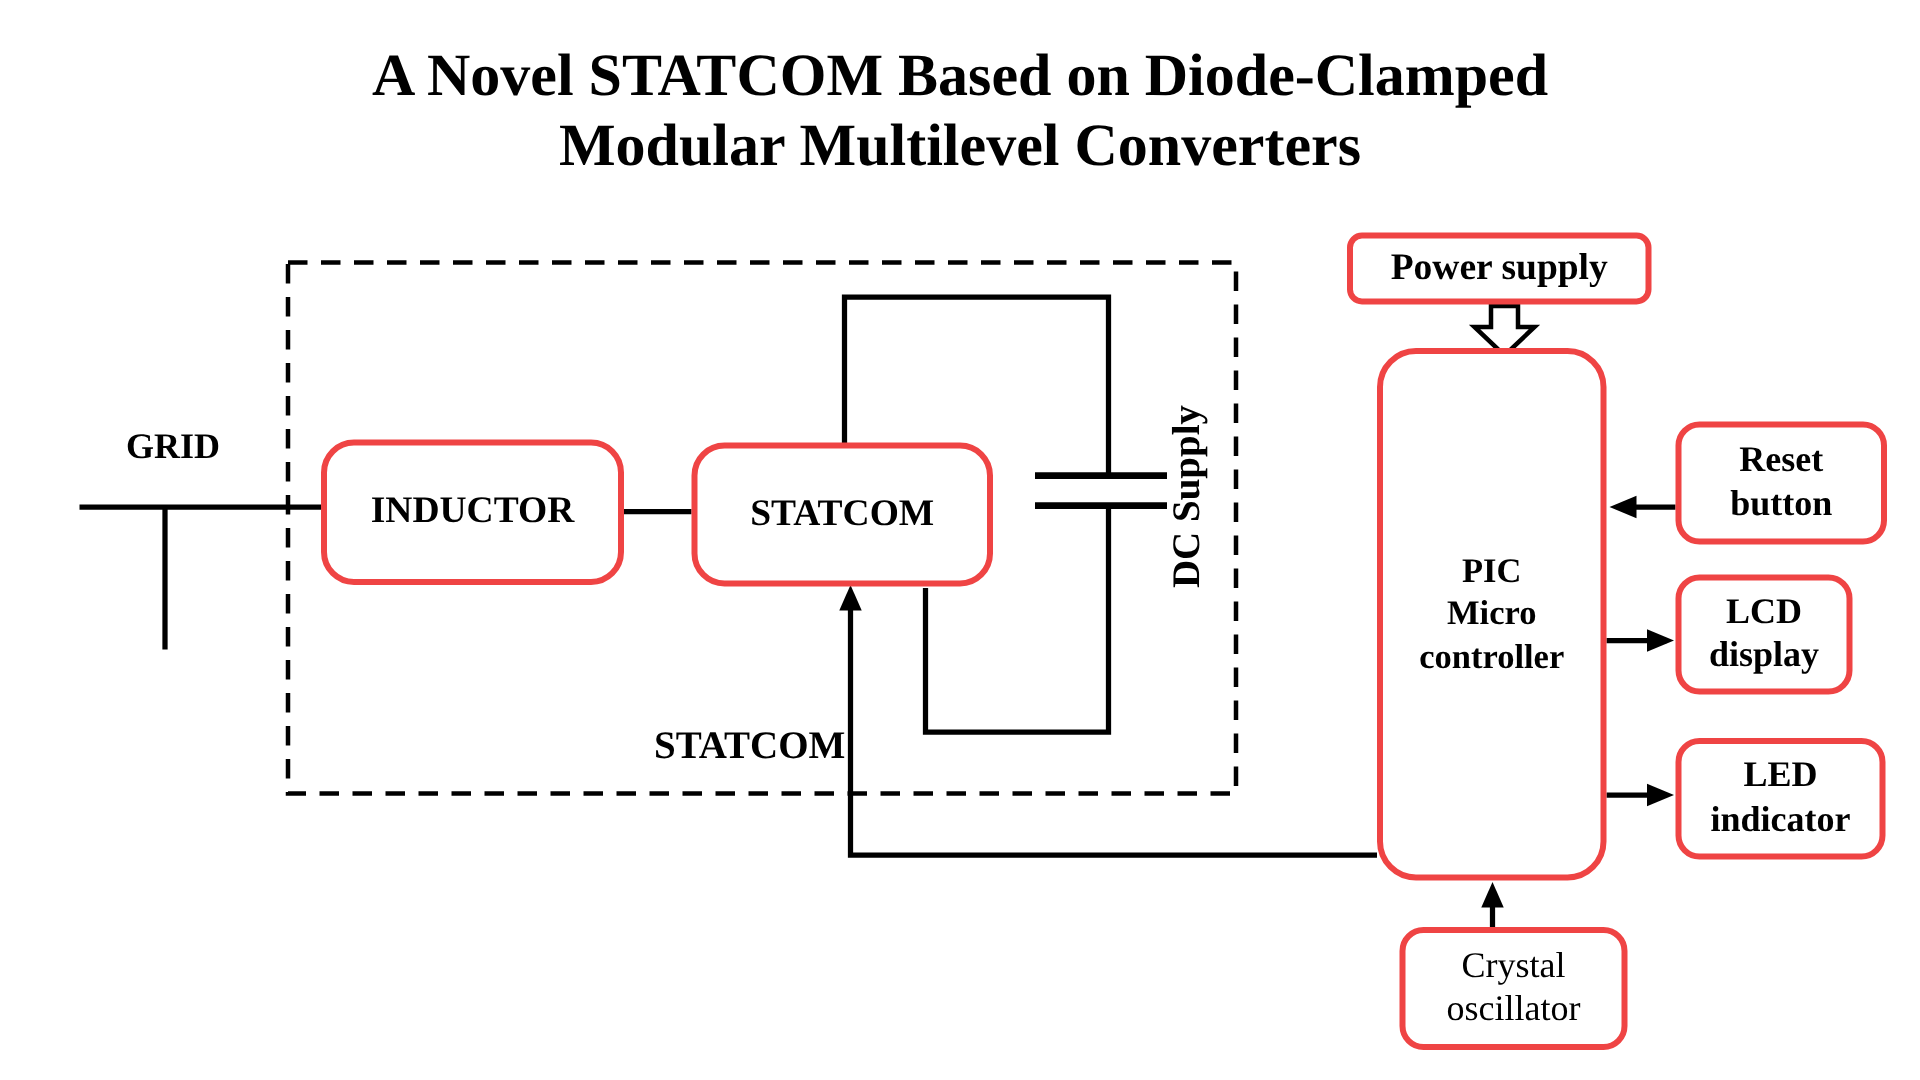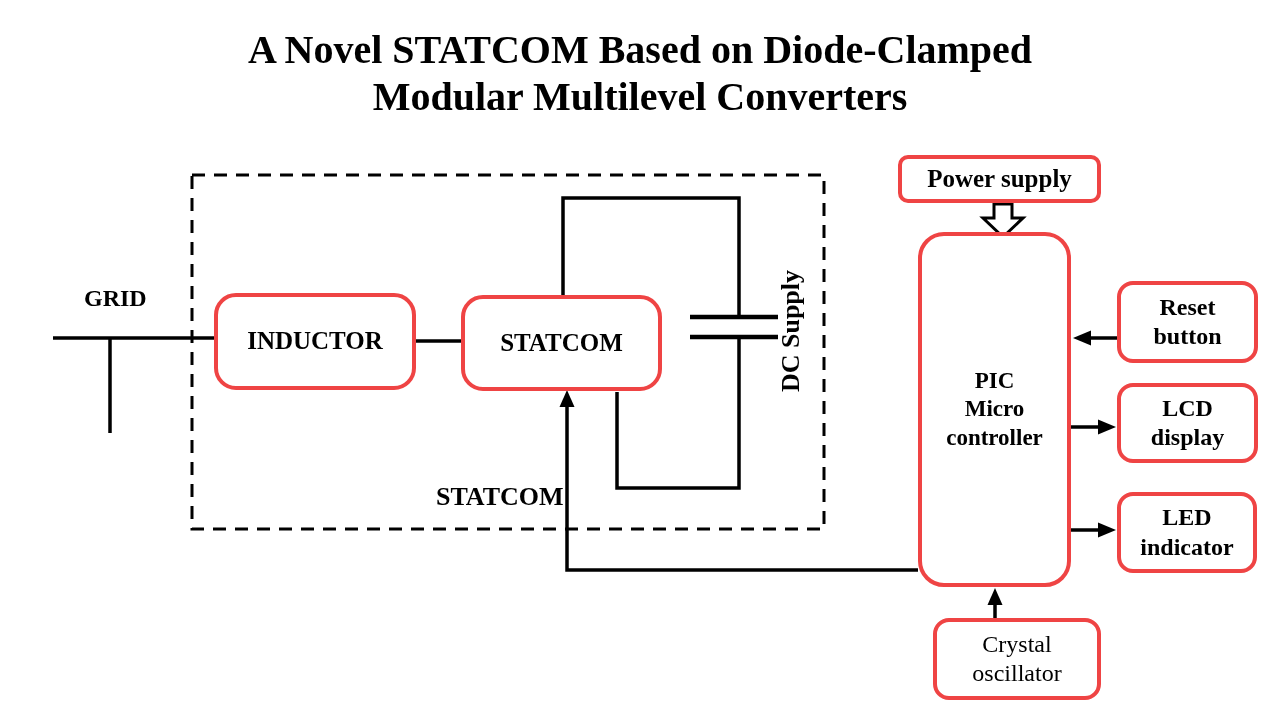--- a/index.html
+++ b/index.html
@@ -56,23 +56,23 @@
     white-space: pre-line;
     z-index: 2;
   }
   
   #load-box      { left: 53px;   top: 433px; width: 105px; height: 97px;  border-radius: 18px; font-size: 24px; }
   #inductor-box  { left: 214px;  top: 293px; width: 202px; height: 97px;  border-radius: 22px; font-size: 25px; }
   #inverter-box  { left: 461px;  top: 295px; width: 201px; height: 96px;  border-radius: 22px; font-size: 25px; }
   #power-box     { left: 898px;  top: 155px; width: 203px; height: 48px;  border-radius: 10px; font-size: 25px; }
   #pic-box       { left: 918px;  top: 232px; width: 153px; height: 355px; border-radius: 26px; font-size: 23px; }
   #reset-box     { left: 1117px; top: 281px; width: 141px; height: 82px;  border-radius: 16px; font-size: 24px; }
-  #lcd-box       { left: 1117px; top: 383px; width: 141px; height: 80px;  border-radius: 16px; font-size: 24px; }
+  #lcd-box       { left: 1117px; top: 383px; width: 118px; height: 80px;  border-radius: 16px; font-size: 24px; }
   #led-box       { left: 1117px; top: 492px; width: 140px; height: 81px;  border-radius: 16px; font-size: 24px; }
-  #crystal-box   { left: 933px;  top: 618px; width: 168px; height: 82px;  border-radius: 16px; font-size: 24px; }
+  #crystal-box   { left: 933px;  top: 618px; width: 152px; height: 82px;  border-radius: 16px; font-size: 24px; }
   #crystal-box .lbl { font-weight: normal; }
 
   #grid-label    { left: 84px;  top: 284px; font-size: 24px; font-weight: bold; }
   #statcom-label { left: 388px; top: 481px; font-size: 26px; font-weight: bold; margin-left: 48px; }
   #dc-supply-label {
     left: 711px; top: 316px;
     width: 160px; height: 30px;
     text-align: center;
     font-size: 26px; font-weight: bold;
     transform: rotate(-90deg);

